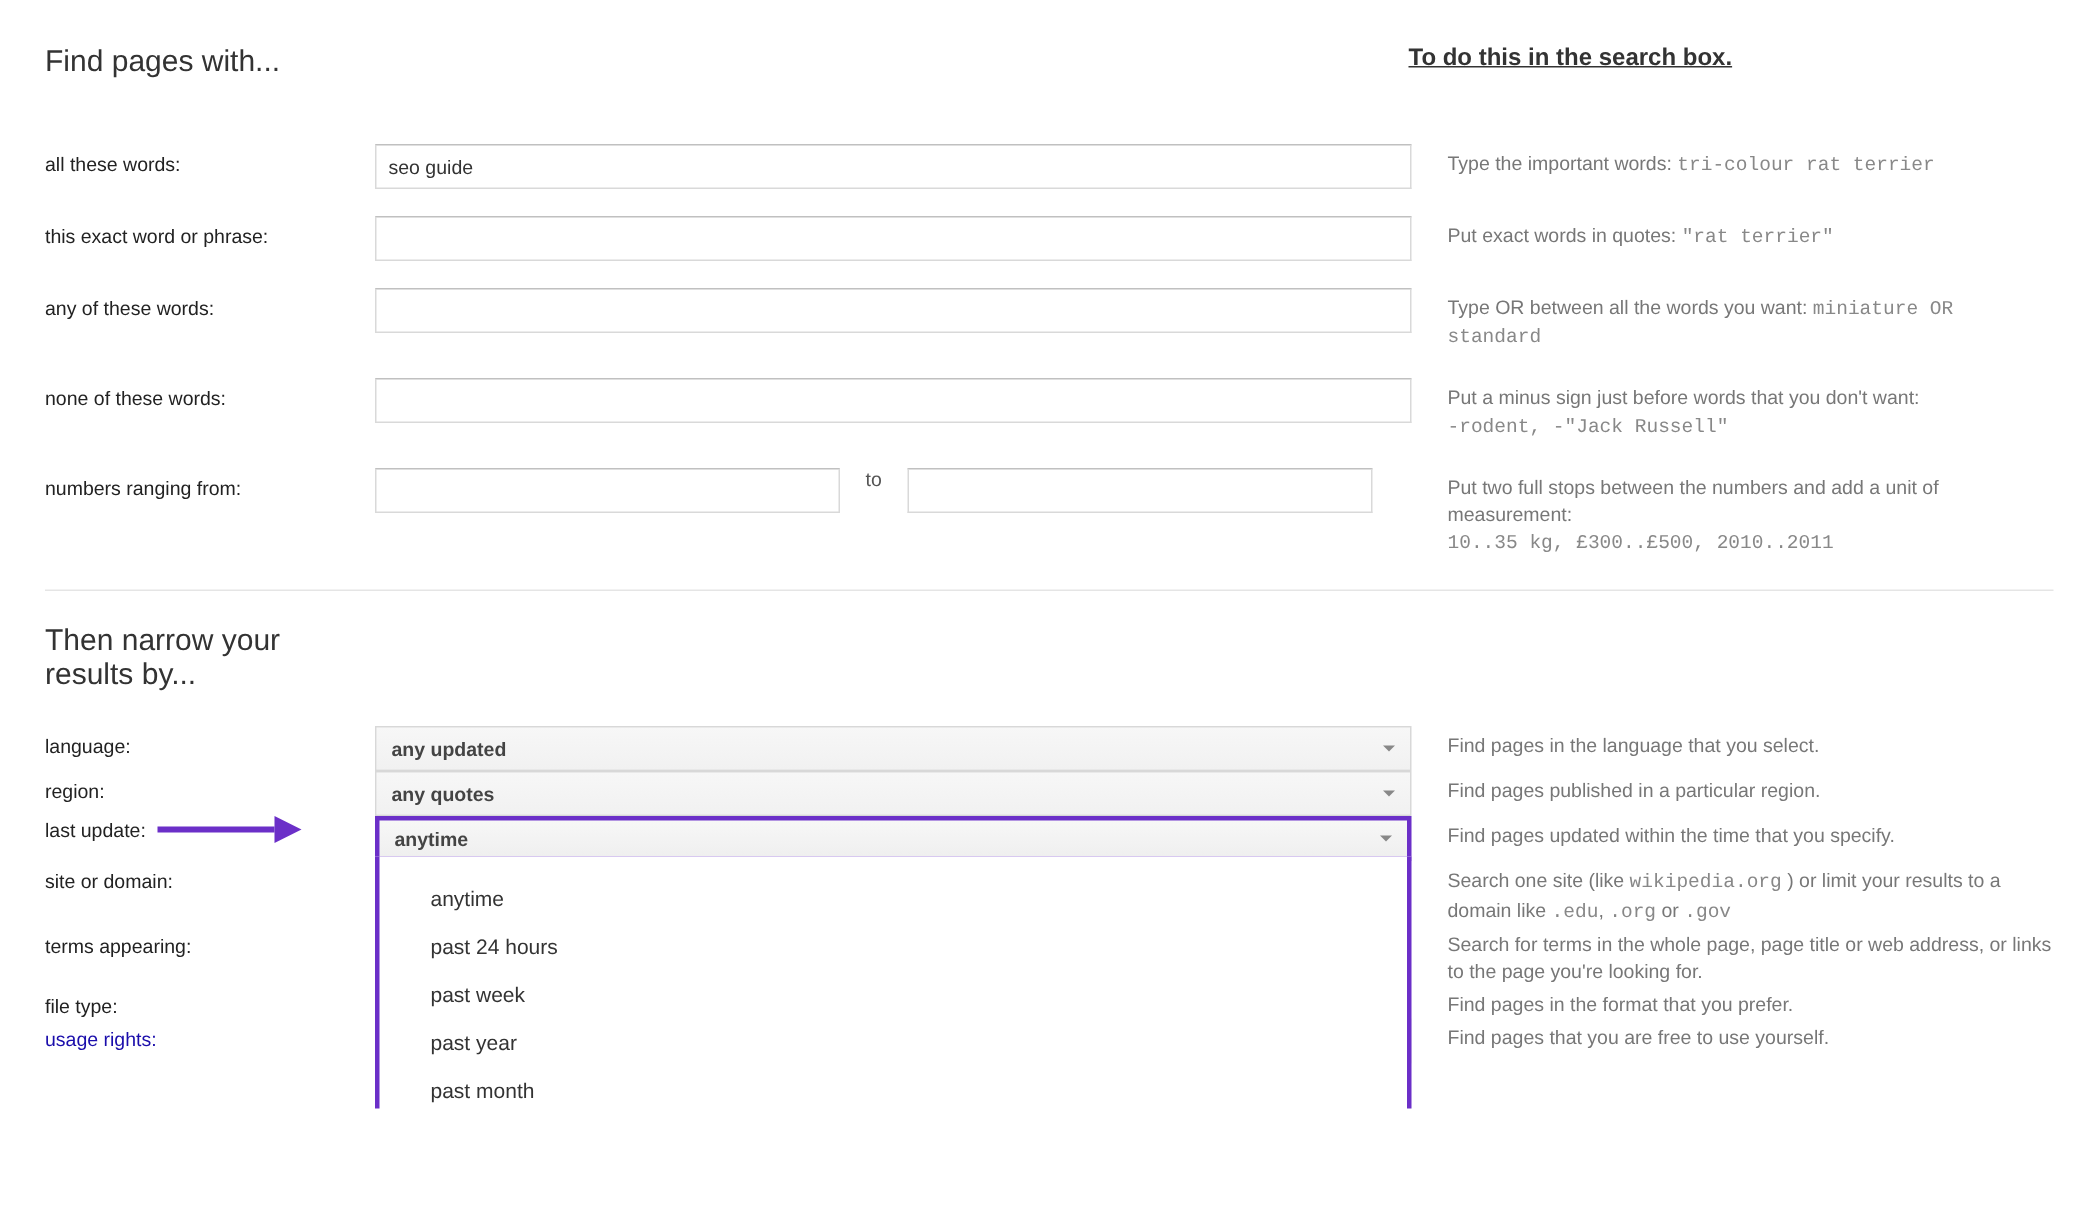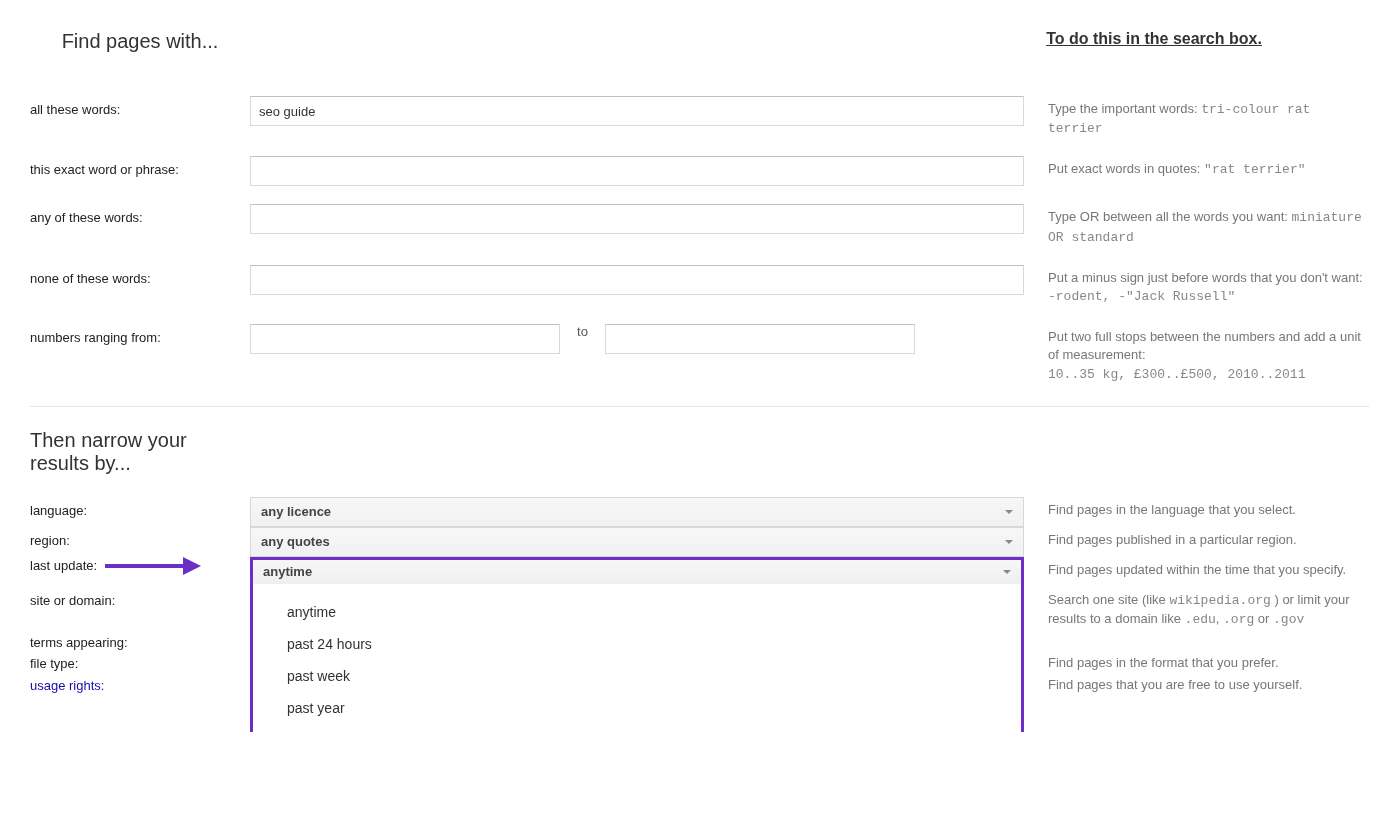--- a/index.html
+++ b/index.html
@@ -26,21 +26,21 @@
     align-items: flex-start;
     margin-bottom: 18px;
   }
   .label-col {
     width: 220px;
     flex-shrink: 0;
     padding-top: 6px;
     color: #222;
   }
   .input-col {
-    width: 774px;
+    width: 691px;
     flex-shrink: 0;
   }
   .help-col {
     flex: 1;
     padding-left: 24px;
     padding-top: 4px;
     color: #777;
     font-size: 13px;
     line-height: 1.4;
   }
@@ -56,21 +56,20 @@
     font-size: 16px;
     color: #333;
     font-weight: bold;
     margin: 0 0 24px 0;
     text-decoration: underline;
   }
   .heading-row {
     display: flex;
     align-items: flex-start;
     margin-bottom: 24px;
-    text-align: center;
   }
   .heading-row .section-heading { margin: 0; }
   .heading-row .spacer { width: 220px; flex-shrink:0; }
   .heading-row .spacer2 { width: 665px; flex-shrink:0; }
   .heading-row .right { flex:1; padding-left:24px; }
   input.text-field {
     width: 100%;
     height: 30px;
     border: 1px solid #d9d9d9;
     border-top-color: #c0c0c0;
@@ -255,21 +254,21 @@
   </div>
 
   <hr class="divider">
 
   <div class="section-heading" style="max-width:220px; margin-bottom:22px;">Then narrow your results by...</div>
 
   <div class="row narrow-row">
     <div class="label-col">language:</div>
     <div class="input-col">
       <div class="dropdown">
-        <span>any licence</span>
+        <span>any updated</span>
         <span class="caret"></span>
       </div>
     </div>
     <div class="help-col">Find pages in the language that you select.</div>
   </div>
 
   <div class="row narrow-row">
     <div class="label-col">region:</div>
     <div class="input-col">
       <div class="dropdown">
@@ -310,20 +309,21 @@
     <div class="label-col">site or domain:</div>
     <div class="input-col"></div>
     <div class="help-col">
       <span>Search one site (like </span><span class="mono">wikipedia.org</span><span> ) or limit your results to a domain like </span><span class="mono">.edu</span><span>, </span><span class="mono">.org</span><span> or </span><span class="mono">.gov</span>
     </div>
   </div>
 
   <div class="row narrow-row">
     <div class="label-col">terms appearing:</div>
     <div class="input-col"></div>
+    <div class="help-col">Search for terms in the whole page, page title or web address, or links to the page you're looking for.</div>
   </div>
 
   <div class="row narrow-row">
     <div class="label-col">file type:</div>
     <div class="input-col"></div>
     <div class="help-col">Find pages in the format that you prefer.</div>
   </div>
 
   <div class="row narrow-row">
     <div class="label-col link-label">usage rights:</div>

